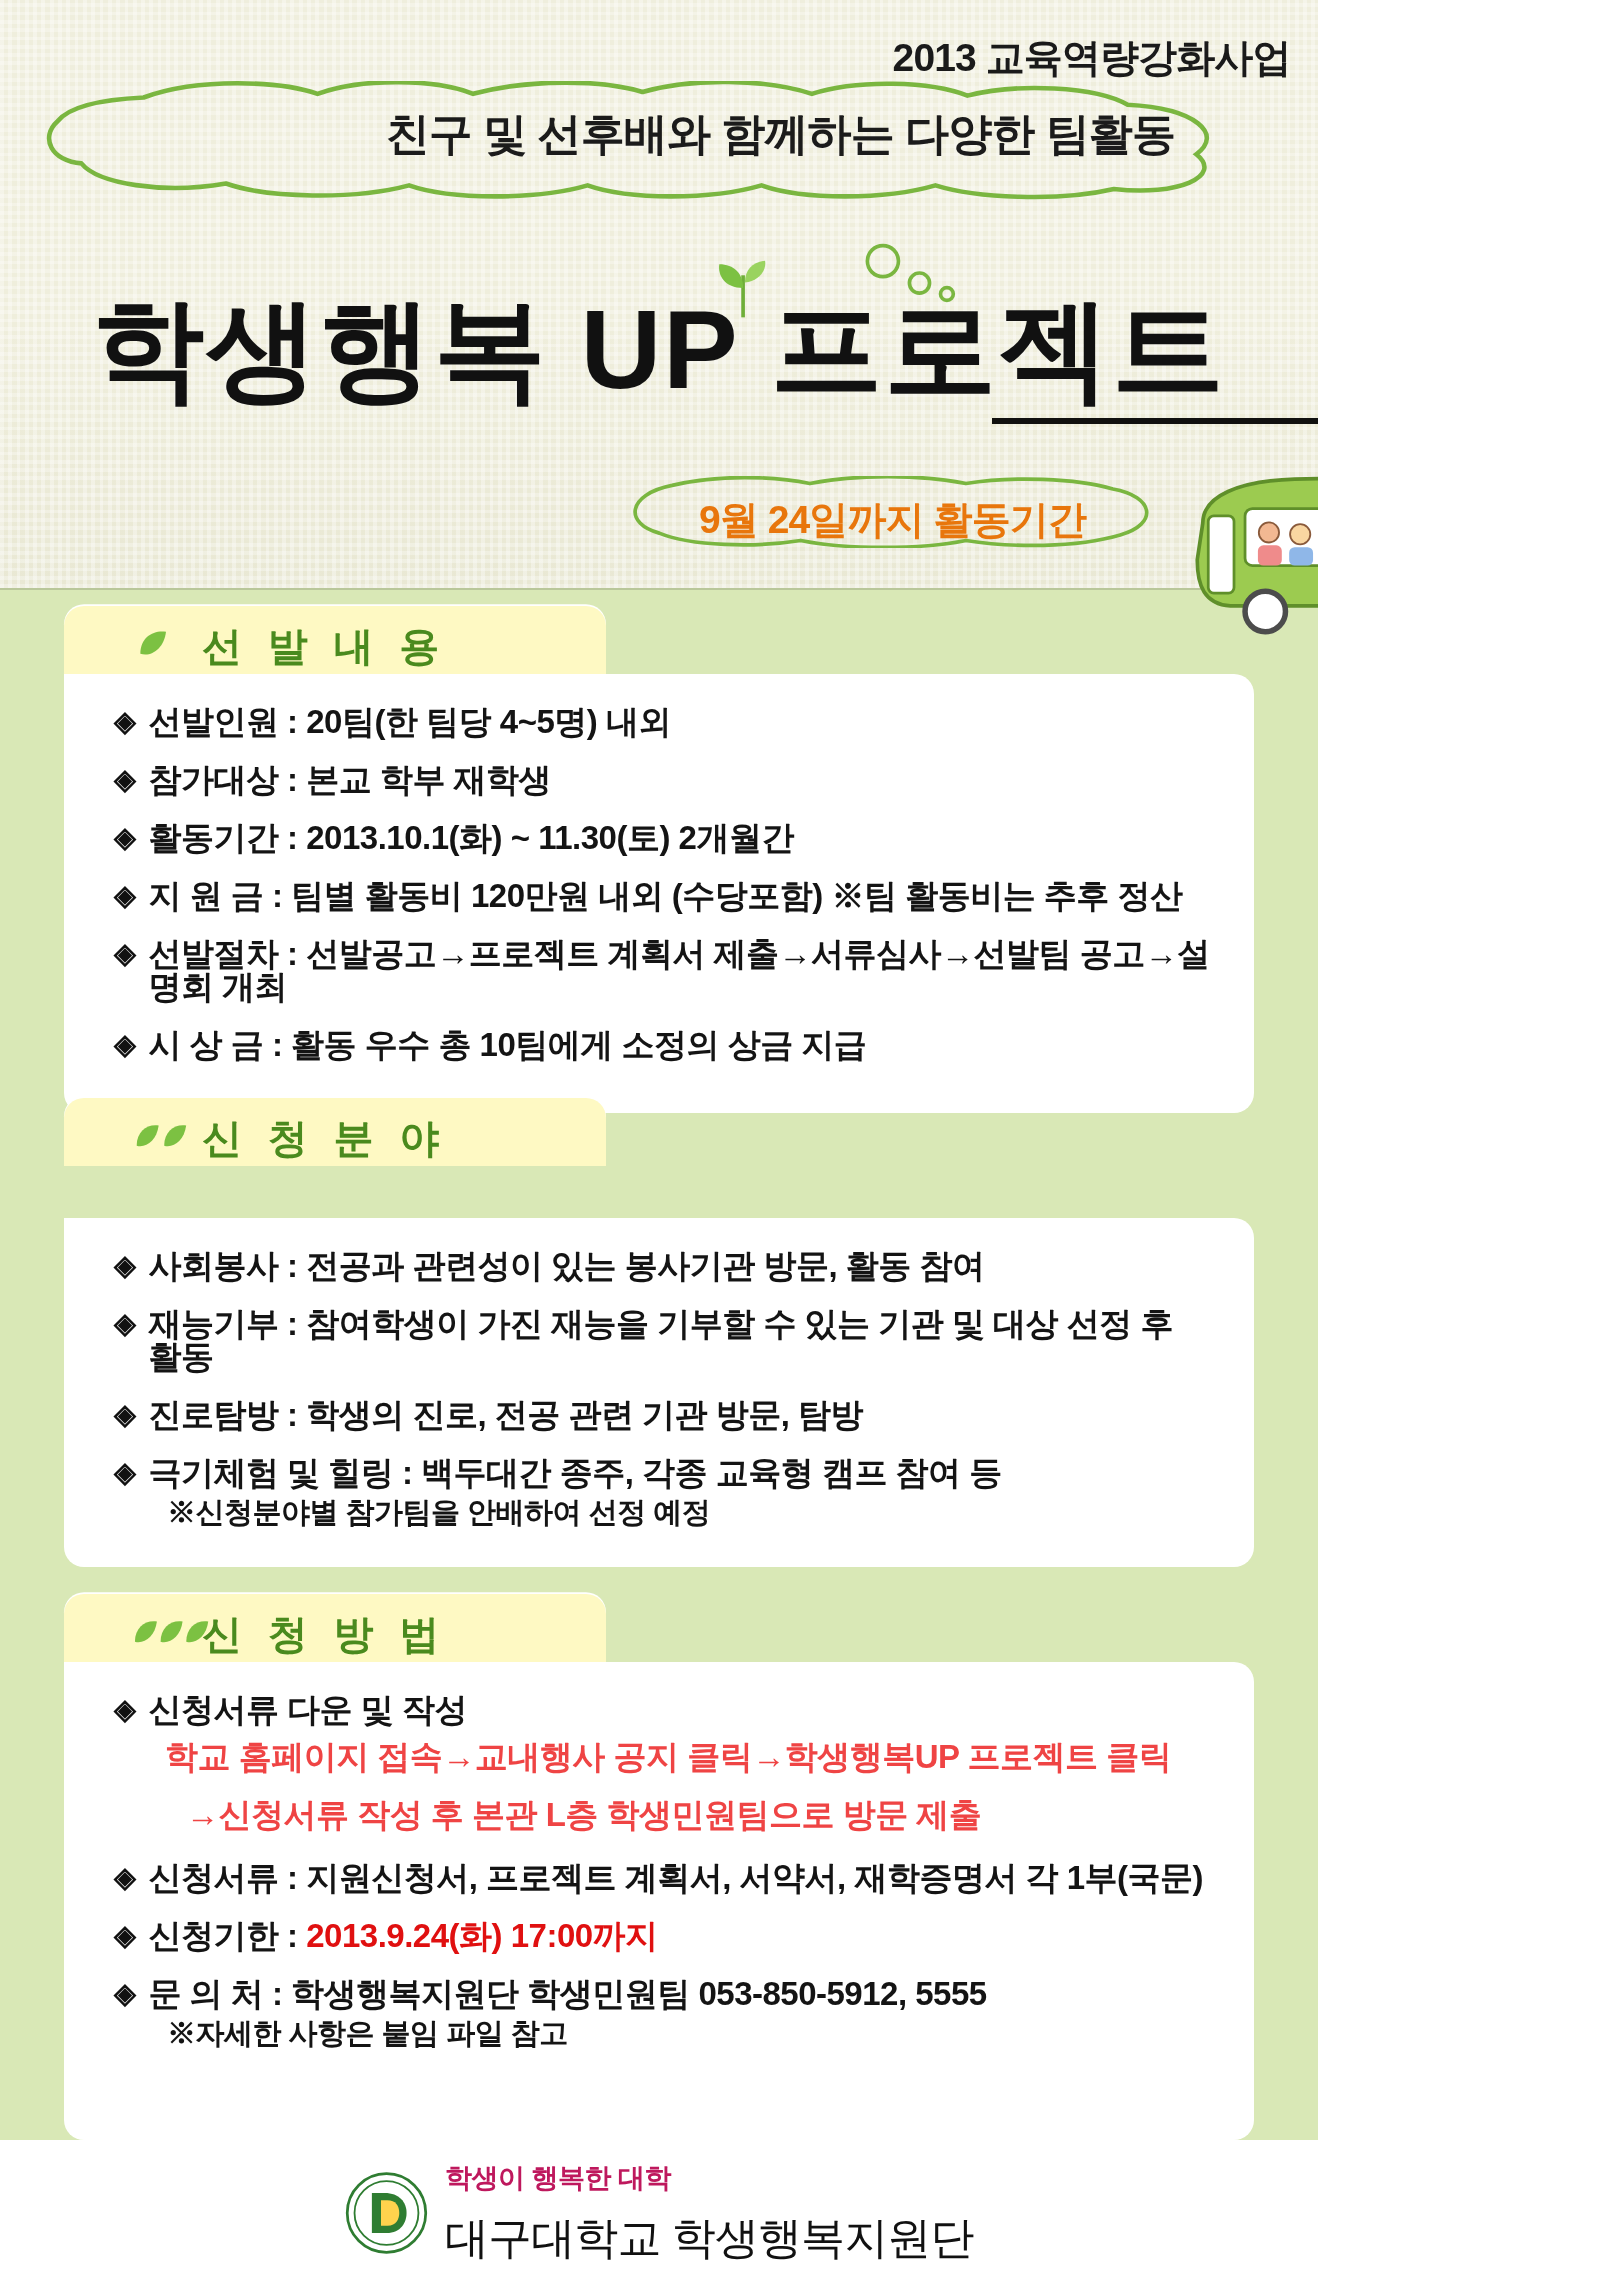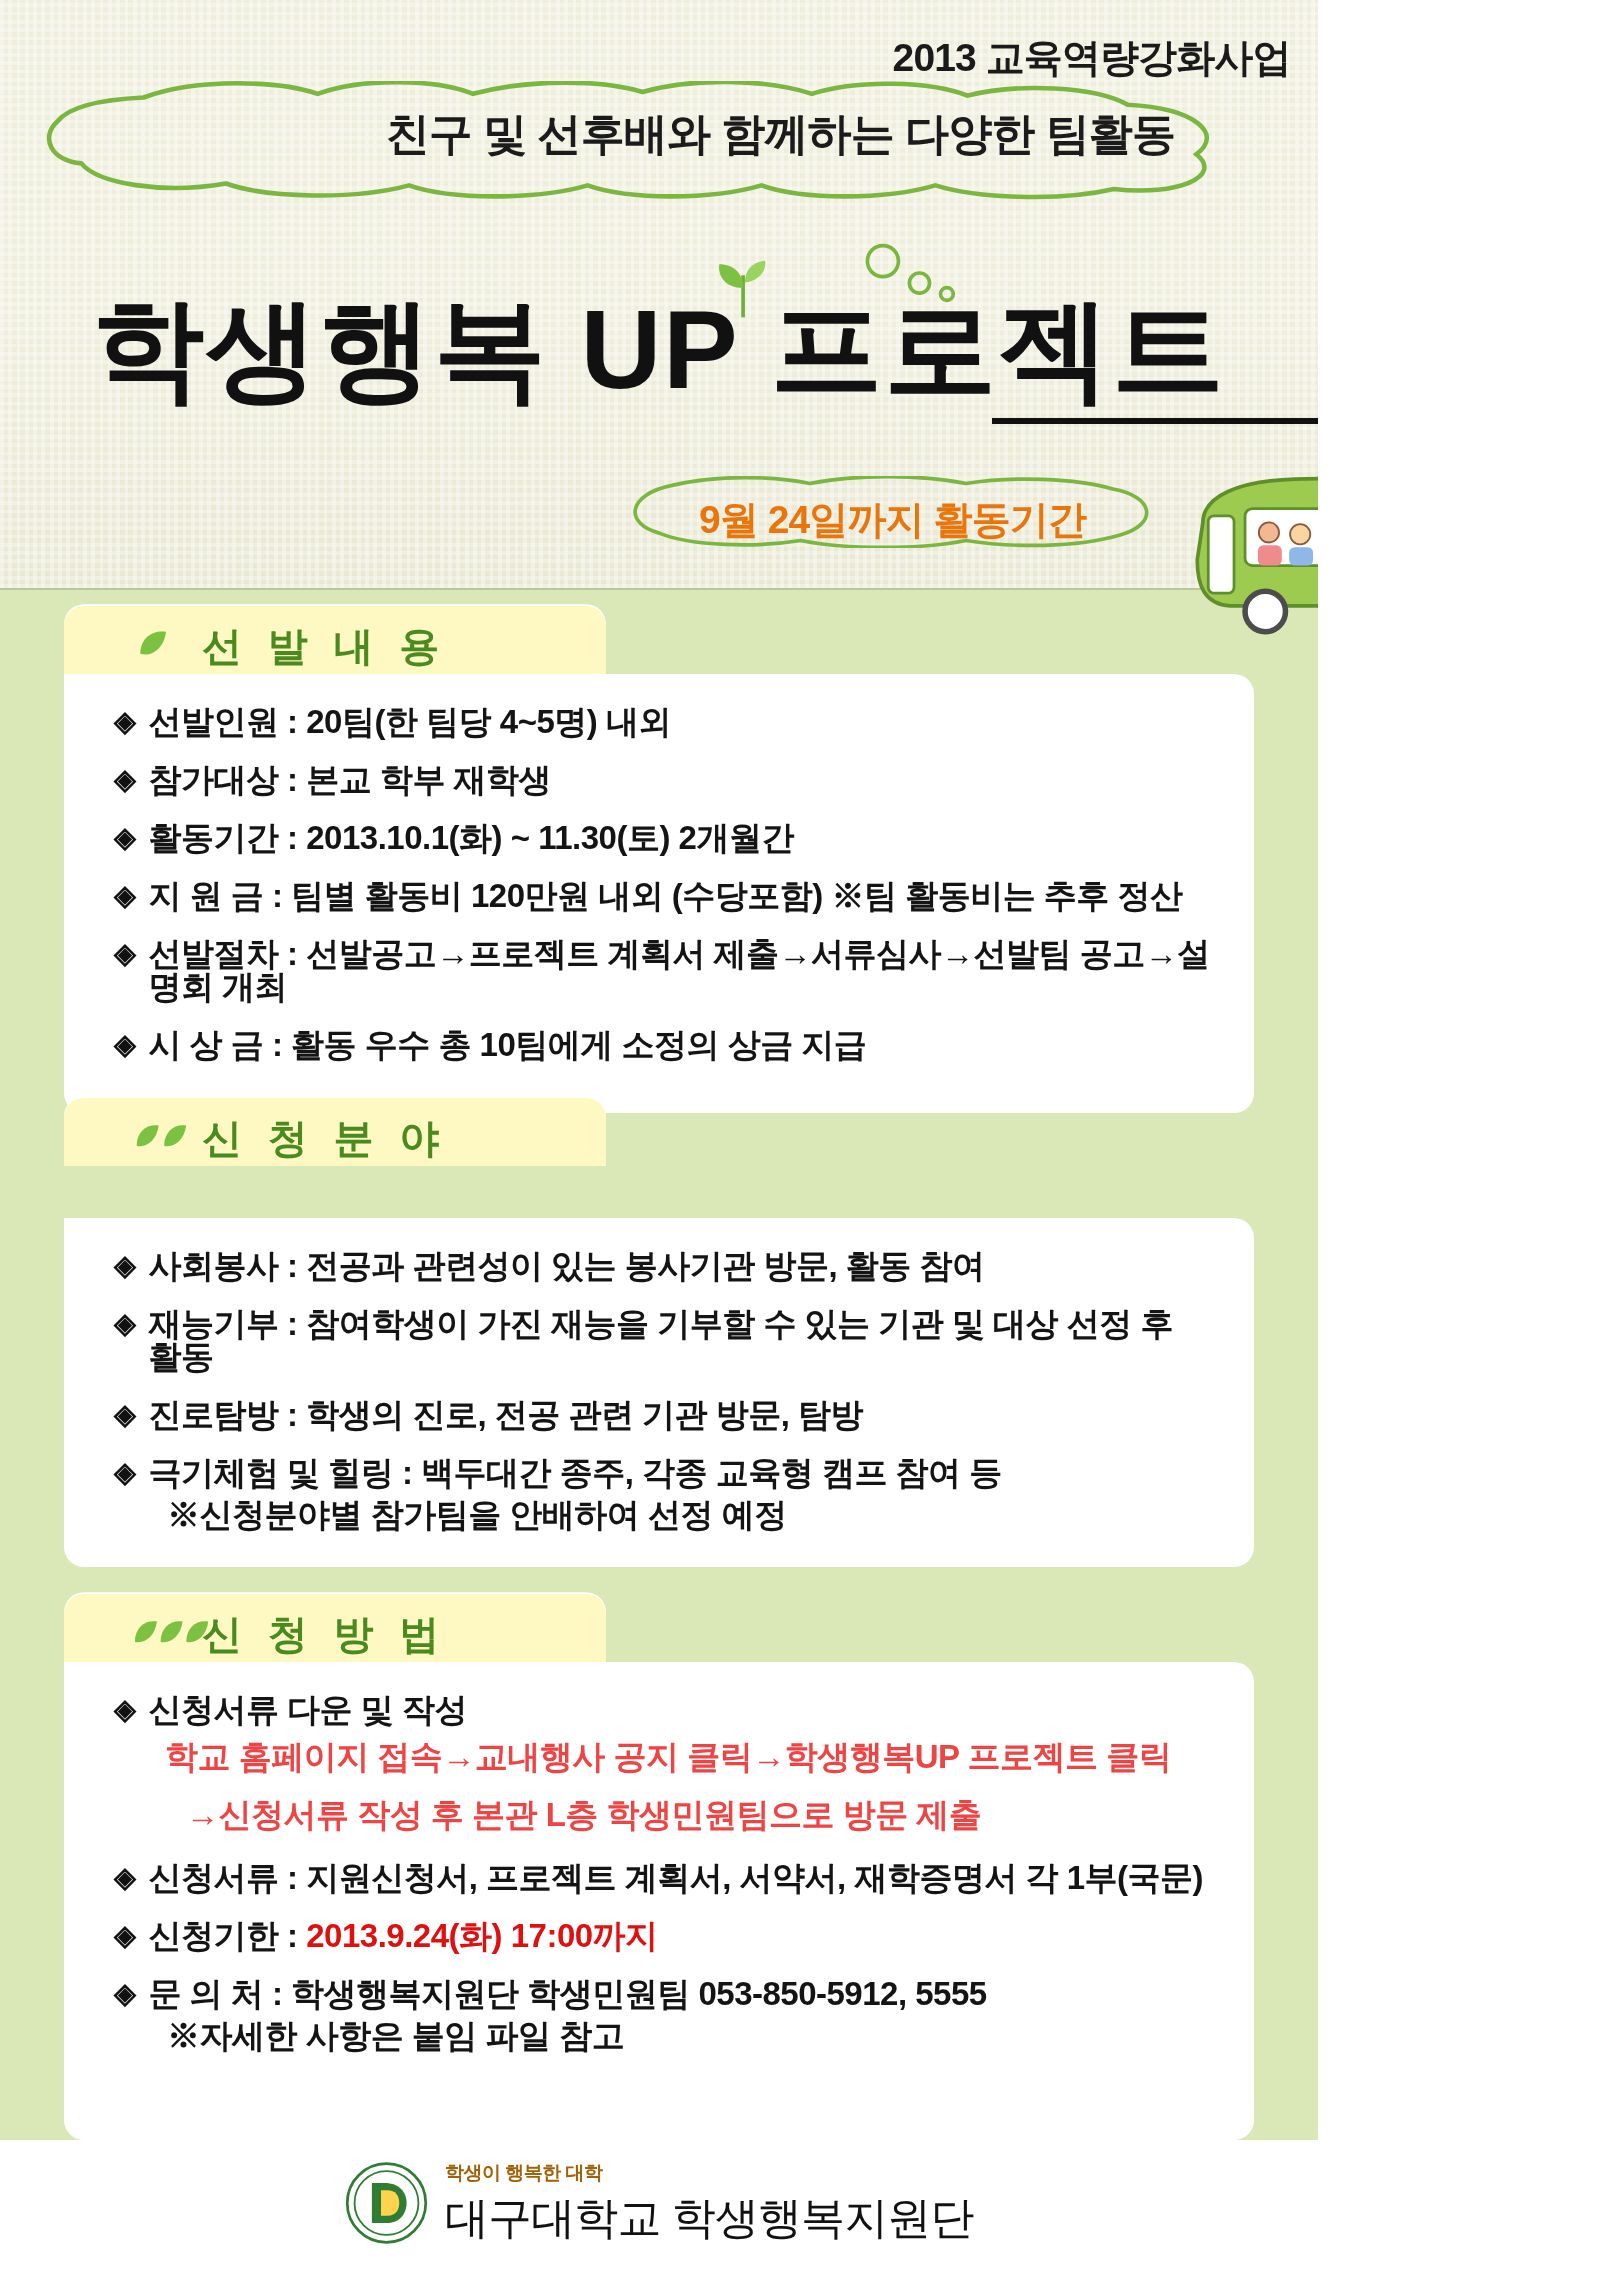--- a/index.html
+++ b/index.html
@@ -93,40 +93,40 @@
   .row{
     display:flex;align-items:flex-start;
     font-size:33px;color:#141414;font-weight:bold;
     line-height:1.0;margin-bottom:25px;letter-spacing:-0.5px;
   }
   .diamond{
     flex:0 0 auto;margin-right:13px;color:#111;font-size:28.5px;line-height:1.15;
   }
   .row .txt{flex:1 1 auto;}
   .note{
-    font-size:33px;color:#141414;font-weight:bold;margin:-9.2px 0 22px 53px;
+    font-size:29px;color:#141414;font-weight:bold;margin:-9.2px 0 22px 53px;
     letter-spacing:-0.5px;
   }
   .sub{
     font-size:33px;color:#ef4444;font-weight:bold;margin:-5.5px 0 24px 51px;
     letter-spacing:-0.5px;line-height:1.35;
   }
   .red{color:#e01010;}
   
   .footer{
     position:absolute;left:0;right:0;bottom:0;height:138px;
     background:#ffffff;
   }
   .footer-inner{
     position:absolute;left:50%;top:20px;transform:translateX(-50%);
     display:flex;align-items:center;
   }
   .footer-emblem{margin-right:16.5px;}
   .footer-texts{display:flex;flex-direction:column;justify-content:center;}
-  .footer-small{font-size:19px;font-weight:bold;color:#a16207;margin-bottom:3px;letter-spacing:-0.5px;}
+  .footer-small{font-size:27px;font-weight:bold;color:#be185d;margin-bottom:13px;letter-spacing:-0.5px;}
   .footer-big{font-size:44px;font-weight:normal;color:#111;letter-spacing:-0.9px;}
 </style>
 </head>
 <body>
 
 <div class="poster">
 
   <div class="header">
 
     <div class="header-year">2013 교육역량강화사업</div>

